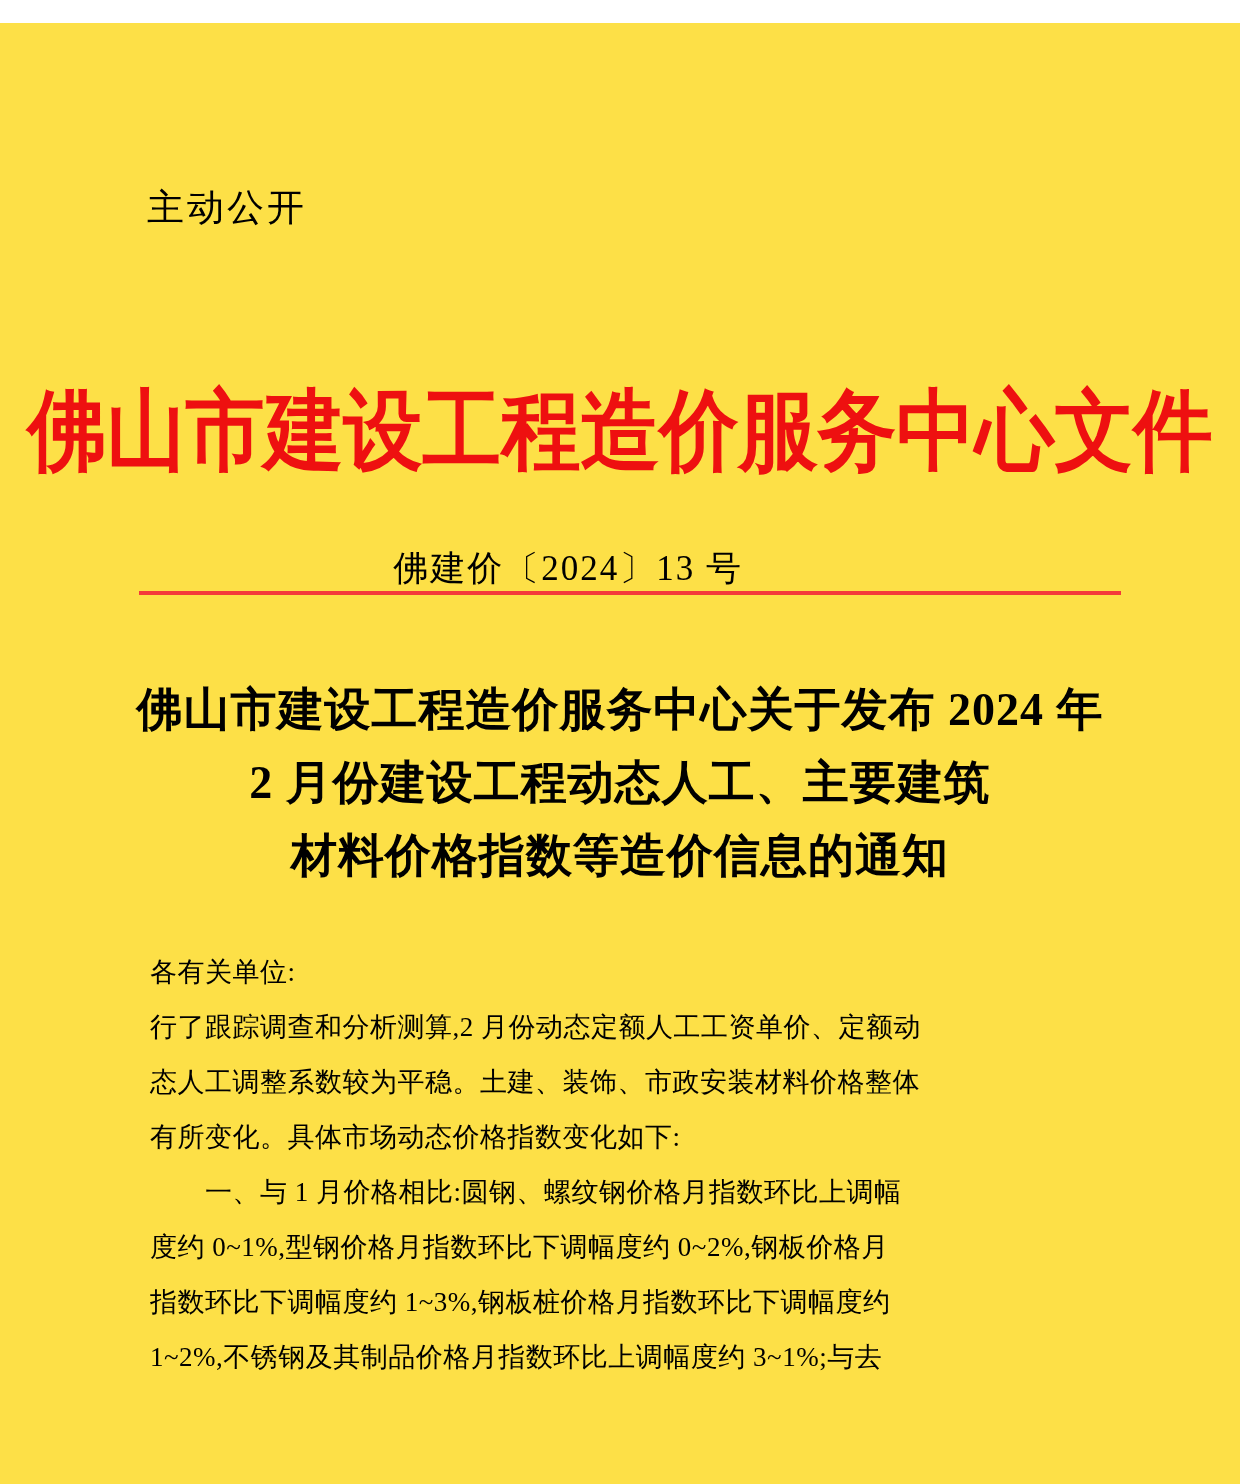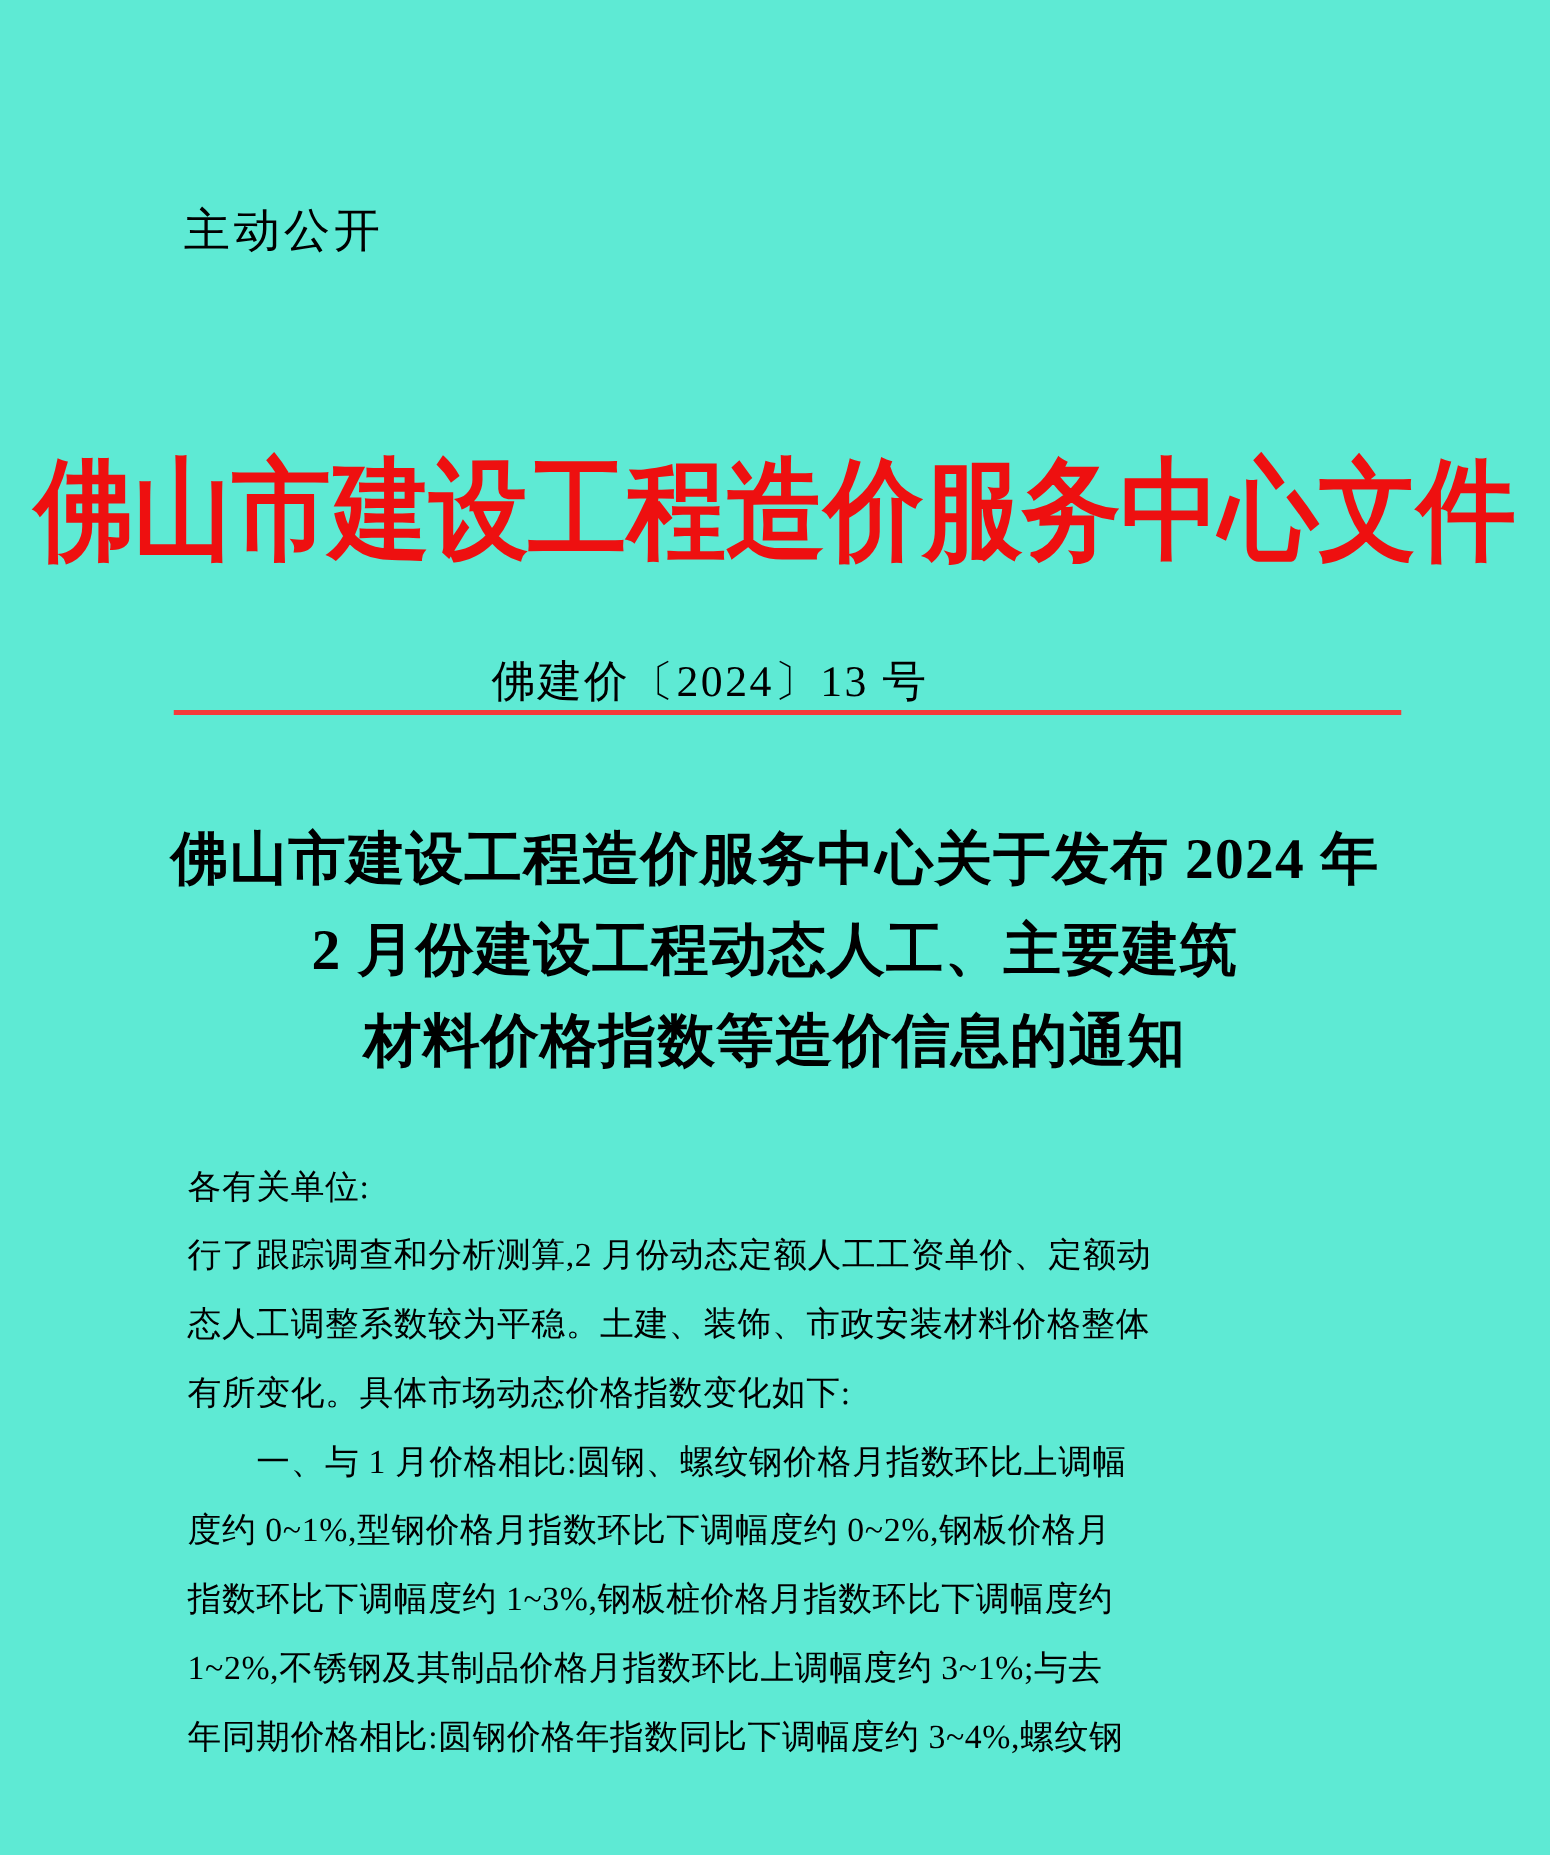--- a/index.html
+++ b/index.html
@@ -8,21 +8,22 @@
     height: 1484px;
     background: #ffffff;
     position: relative;
     overflow: hidden;
     font-family: "Liberation Serif", "DejaVu Serif", serif;
     color: #000000;
   }
   .page {
     position: absolute;
     inset: 0;
-    background: #5eead4;
+    background: #fde047;
+    margin-top: 23px;
   }
   .publicity {
     position: absolute;
     left: 147px;
     top: 160px;
     font-family: "Liberation Sans", "DejaVu Sans", sans-serif;
     font-size: 37px;
     font-weight: 500;
     letter-spacing: 3px;
     white-space: nowrap;
@@ -108,16 +109,15 @@
 
   <div class="doc-body">
       <div class="body-line">各有关单位:</div>
       <div class="body-line">行了跟踪调查和分析测算,2 月份动态定额人工工资单价、定额动</div>
       <div class="body-line">态人工调整系数较为平稳。土建、装饰、市政安装材料价格整体</div>
       <div class="body-line">有所变化。具体市场动态价格指数变化如下:</div>
       <div class="body-line">　　一、与 1 月价格相比:圆钢、螺纹钢价格月指数环比上调幅</div>
       <div class="body-line">度约 0~1%,型钢价格月指数环比下调幅度约 0~2%,钢板价格月</div>
       <div class="body-line">指数环比下调幅度约 1~3%,钢板桩价格月指数环比下调幅度约</div>
       <div class="body-line">1~2%,不锈钢及其制品价格月指数环比上调幅度约 3~1%;与去</div>
-      <div class="body-line">年同期价格相比:圆钢价格年指数同比下调幅度约 3~4%,螺纹钢</div>
     </div>
 
 </div>
 
 </body></html>

